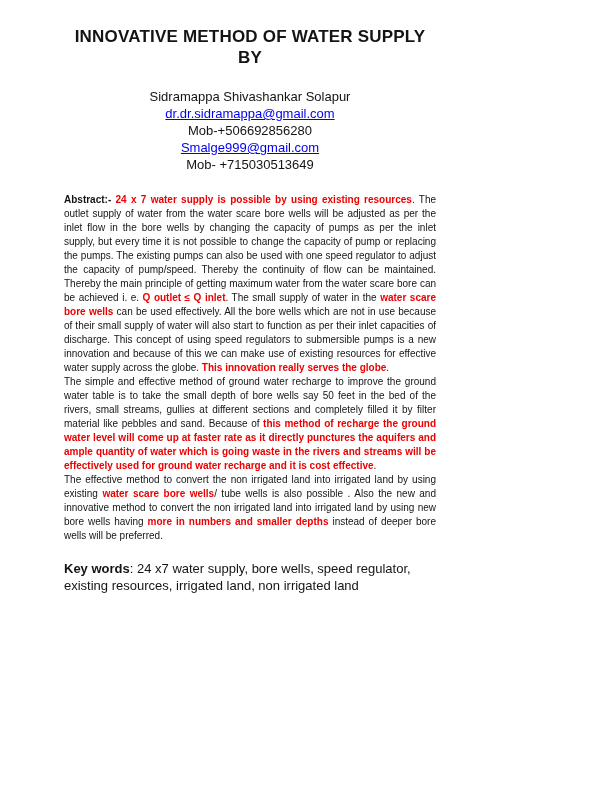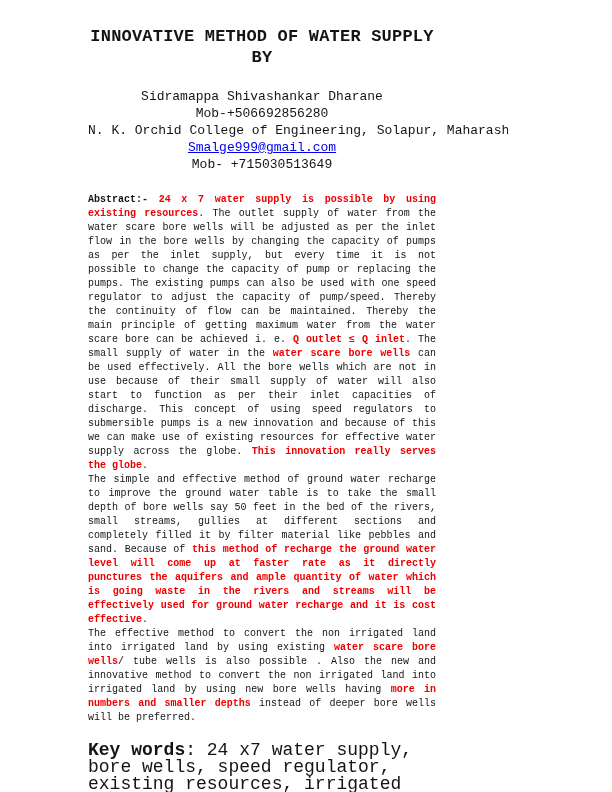--- a/index.html
+++ b/index.html
@@ -8,22 +8,22 @@
     --link:#0000ee;
     --page-bg:#ffffff;
   }
   html,body{margin:0;padding:0;background:#ffffff;}
   .page{
     position:relative;
     width:508px;
     height:792px;
     background:var(--page-bg);
     box-sizing:border-box;
-    padding:26px 72px 0 88px;
-    font-family:Liberation Mono, monospace;
+    padding:26px 72px 0 64px;
+    font-family:Liberation Sans, sans-serif;
     color:var(--text);
     overflow:hidden;
   }
   .title{
     text-align:center;
     font-weight:bold;
     font-size:17px;
     line-height:21px;
     letter-spacing:0.2px;
   }
@@ -41,42 +41,44 @@
   }
   .abstract{
     margin-top:20px;
     font-size:10px;
     line-height:14px;
     text-align:justify;
   }
   .abstract p{margin:0;}
   .keywords{
     margin-top:17px;
-    font-size:18px;
+    font-size:13px;
     line-height:17.2px;
     text-align:left;
   }
   .keywords p{margin:0;}
   .run-normal{font-weight:normal;color:var(--text);}
   .run-bold{font-weight:bold;color:var(--text);}
   .run-bold-red{font-weight:bold;color:var(--red);}
 </style>
 </head>
 <body>
 
 <div class="page">
 
   <div class="title">
     <div>INNOVATIVE METHOD OF WATER SUPPLY BY</div>
   </div>
 
   <div class="header-block">
-    <div>Sidramappa Shivashankar Dharane</div>
+    <div>Sidramappa Shivashankar Solapur</div>
+    <div>
+      <a class="email-link">dr.dr.sidramappa@gmail.com</a>
+    </div>
     <div>Mob-+506692856280</div>
-    <div>N. K. Orchid College of Engineering, Solapur, Maharashtra,India</div>
     <div>
       <a class="email-link">Smalge999@gmail.com</a>
     </div>
     <div>Mob- +715030513649</div>
   </div>
 
   <div class="abstract">
       <p><span class="run-bold">Abstract:- </span><span class="run-bold-red">24 x 7 water supply is possible by using existing resources</span><span class="run-normal">. The outlet supply of water from the water scare bore wells will be adjusted as per the inlet flow in the bore wells by changing the capacity of pumps as per the inlet supply, but every time it is not possible to change the capacity of pump or replacing the pumps. The existing pumps can also be used with one speed regulator to adjust the capacity of pump/speed. Thereby the continuity of flow can be maintained. Thereby the main principle of getting maximum water from the water scare bore can be achieved i. e. </span><span class="run-bold-red">Q outlet ≤ Q inlet</span><span class="run-normal">. The small supply of water in the </span><span class="run-bold-red">water scare bore wells</span><span class="run-normal"> can be used effectively. All the bore wells which are not in use because of their small supply of water will also start to function as per their inlet capacities of discharge. This concept of using speed regulators to submersible pumps is a new innovation and because of this we can make use of existing resources for effective water supply across the globe. </span><span class="run-bold-red">This innovation really serves the globe</span><span class="run-normal">.</span></p>
       <p><span class="run-normal">The simple and effective method of ground water recharge to improve the ground water table is to take the small depth of bore wells say 50 feet in the bed of the rivers, small streams, gullies at different sections and completely filled it by filter material like pebbles and sand. Because of </span><span class="run-bold-red">this method of recharge the ground water level will come up at faster rate as it directly punctures the aquifers and ample quantity of water which is going waste in the rivers and streams will be effectively used for ground water recharge and it is cost effective</span><span class="run-normal">.</span></p>
       <p><span class="run-normal">The effective method to convert the non irrigated land into irrigated land  by using existing </span><span class="run-bold-red">water scare bore wells</span><span class="run-normal">/ tube wells is also possible . Also the new and innovative method to convert the non irrigated land into irrigated land by using new bore wells having </span><span class="run-bold-red">more in numbers and smaller depths</span><span class="run-normal"> instead of deeper bore wells will be preferred.</span></p>

